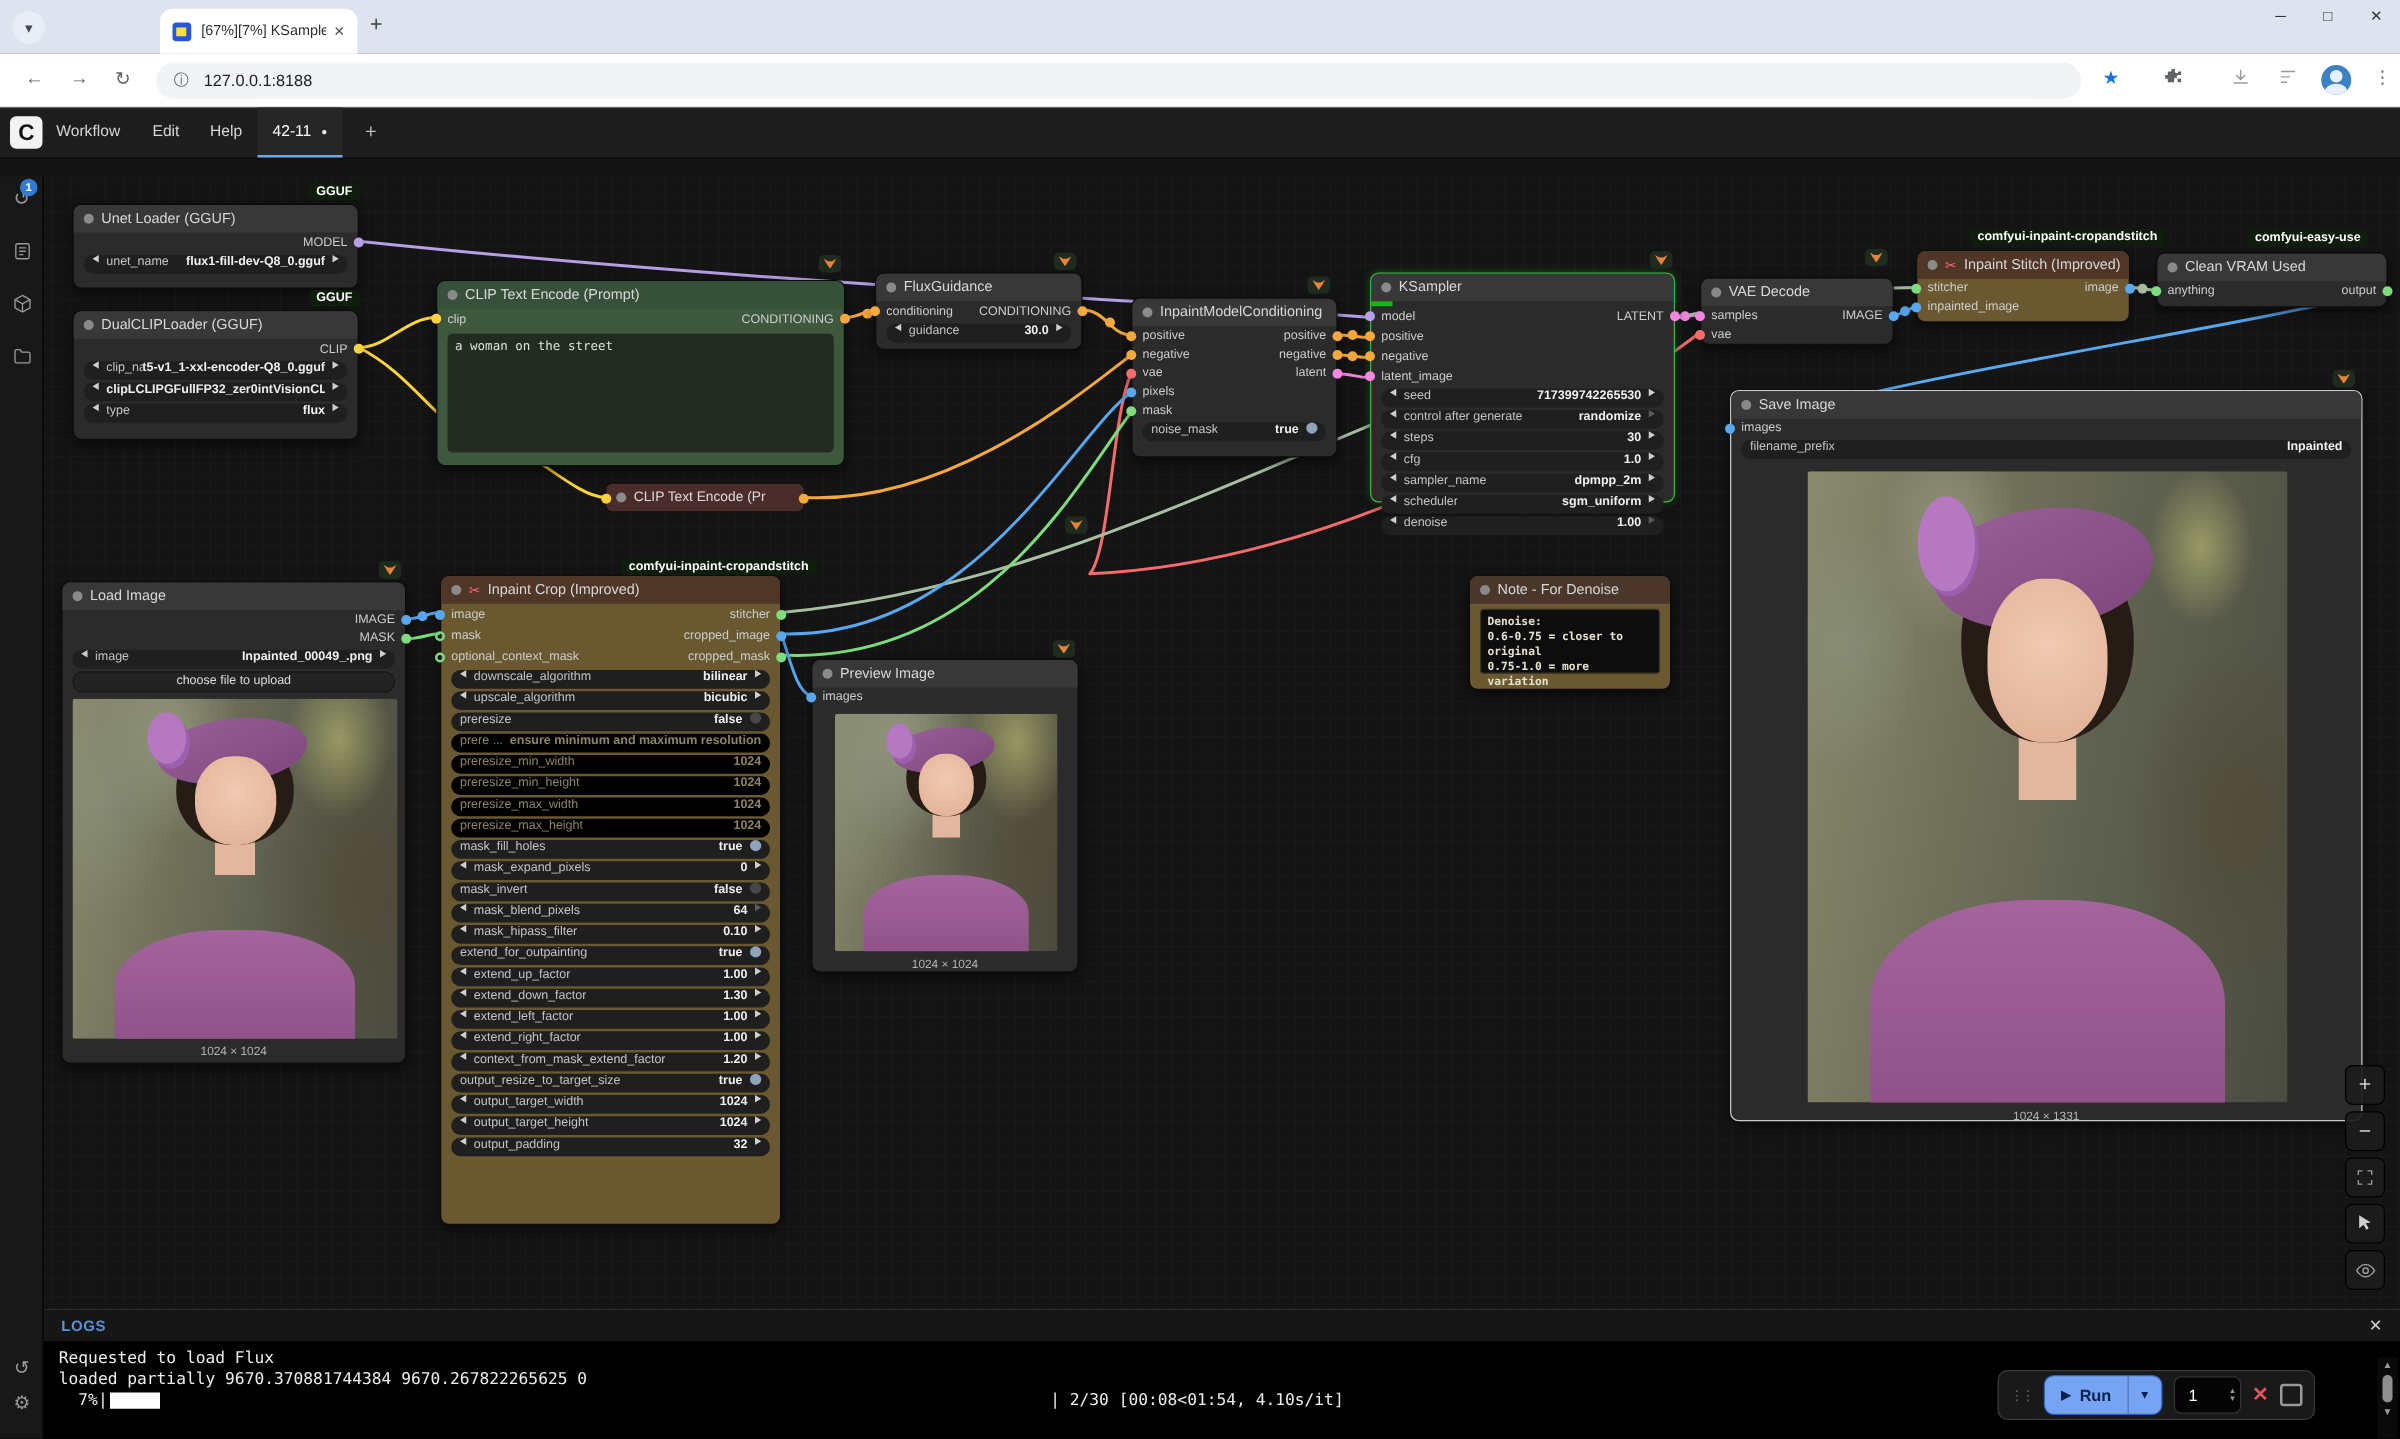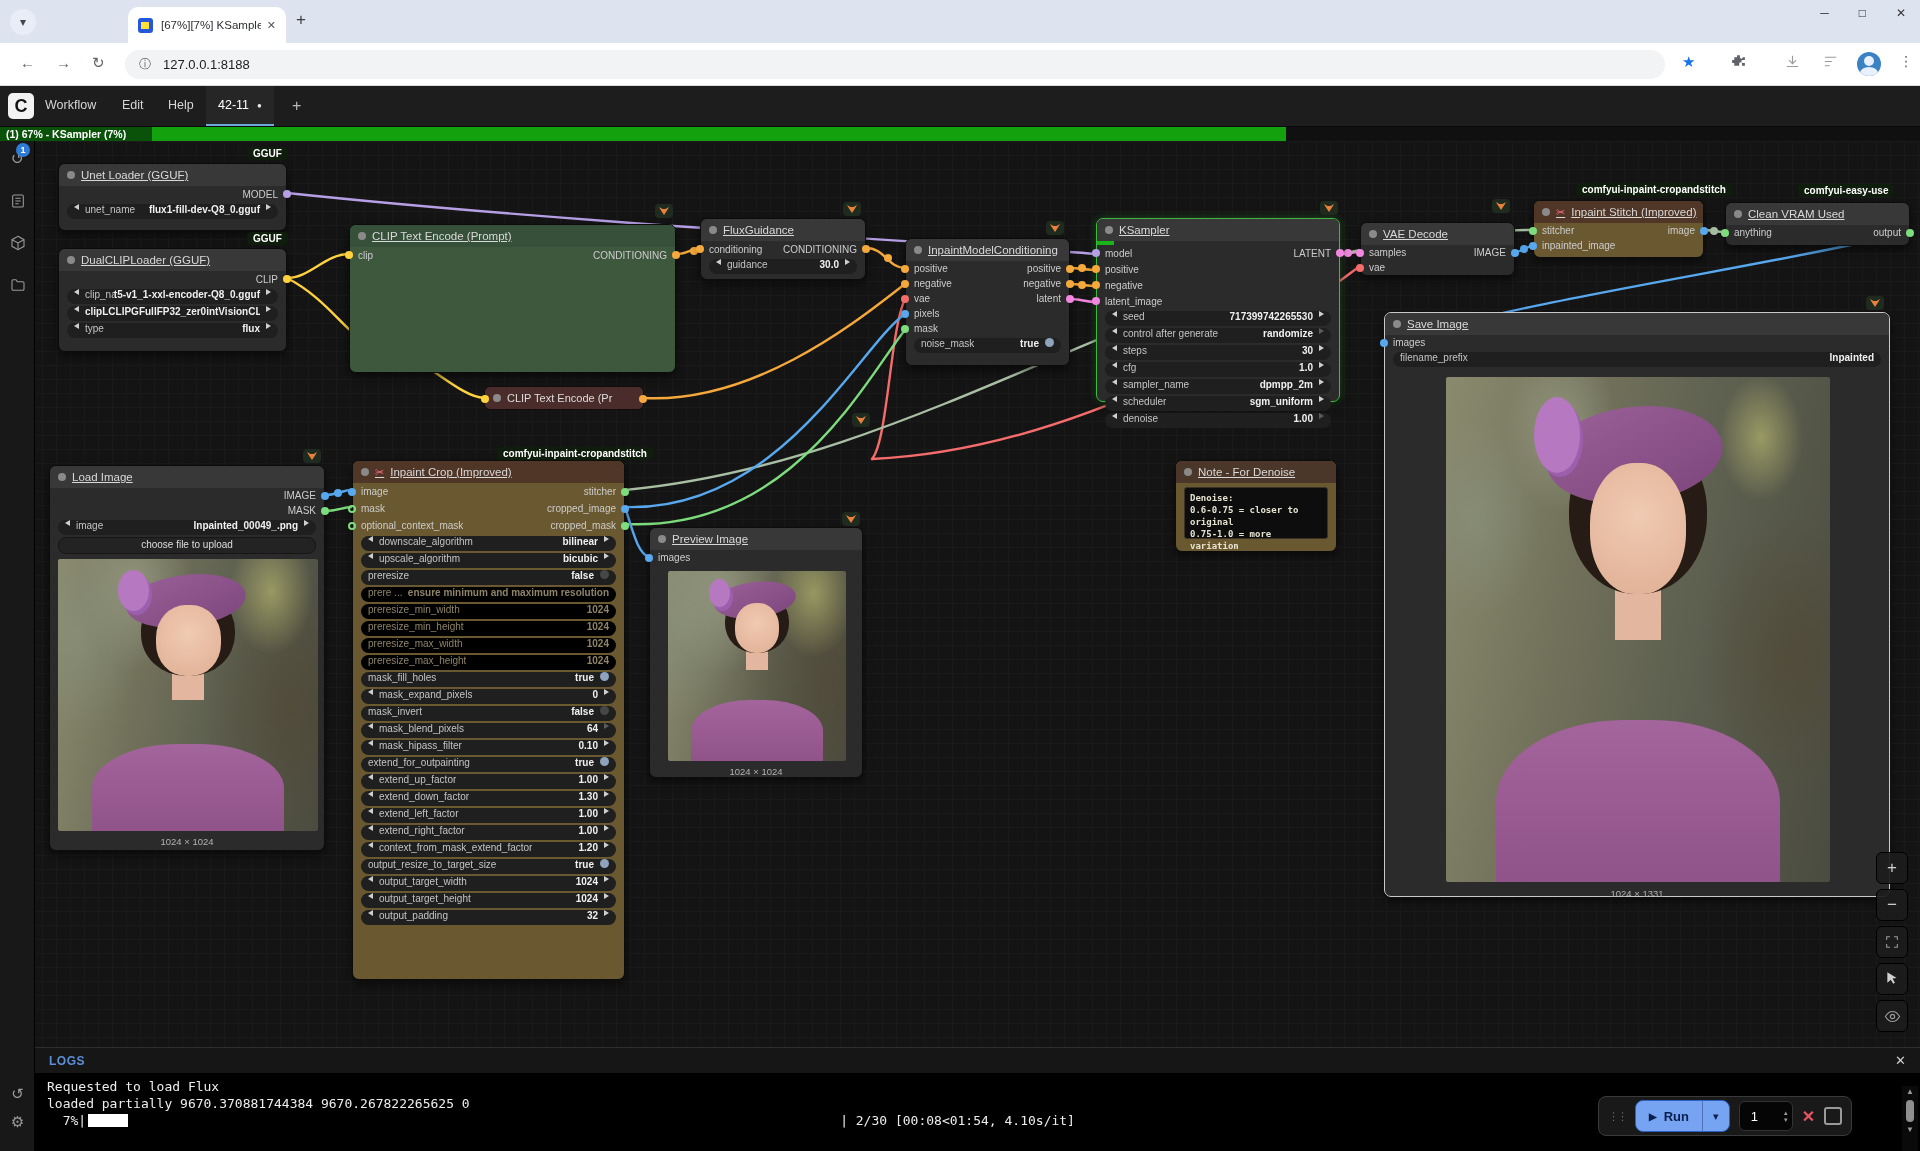--- a/index.html
+++ b/index.html
@@ -53,21 +53,21 @@
   .gchip{position:absolute;left:0;top:0;bottom:0;width:152px;background:#0a520a;color:#fff;font-size:10.5px;font-weight:bold;line-height:14px;padding-left:6px;box-sizing:border-box;white-space:nowrap;}
   
   .canvas{position:absolute;left:0;top:141px;width:1920px;height:906px;background-color:#141414;background-image:linear-gradient(#1a1a1a 1px,transparent 1px),linear-gradient(90deg,#1a1a1a 1px,transparent 1px);background-size:14px 14px;}
   .wires{position:absolute;left:0;top:0;width:1920px;height:1151px;pointer-events:none;z-index:1;}
   
   .sidebar{position:absolute;left:0;top:141px;width:35px;height:1010px;background:#181818;border-right:1px solid #000;z-index:6;box-sizing:border-box;}
   .sbi{position:absolute;left:0;width:35px;text-align:center;color:#9a9a9a;}
   .sbadge{position:absolute;left:16px;top:-6px;width:14px;height:14px;border-radius:50%;background:#2e7cd6;color:#fff;font-size:9px;line-height:14px;text-align:center;font-weight:bold;}
   
   .node{position:absolute;background:#2b2b2b;border:1px solid #0c0c0c;border-radius:7px;box-shadow:0 4px 10px rgba(0,0,0,.55);z-index:2;box-sizing:border-box;font-size:10px;color:#ccc;}
-  .ntitle{height:22px;display:flex;align-items:center;gap:6px;padding:0 8px;background:#383838;border-radius:6px 6px 0 0;color:#d8d8d8;font-size:11.5px;white-space:nowrap;overflow:hidden;text-decoration:underline;}
+  .ntitle{height:22px;display:flex;align-items:center;gap:6px;padding:0 8px;background:#383838;border-radius:6px 6px 0 0;color:#d8d8d8;font-size:11.5px;white-space:nowrap;overflow:hidden;}
   .tdot{width:8px;height:8px;border-radius:50%;background:#8a8a8a;flex:0 0 auto;}
   .green .ntitle{background:#36503a;}
   .green{background:#3e583e;}
   .brown .ntitle{background:#4f3626;}
   .brown{background:#6a5930;}
   .ksel{border:1px solid #3fb83f;box-shadow:0 0 8px rgba(60,190,60,.35),0 4px 10px rgba(0,0,0,.55);}
   .ssel{border:1px solid #c9c9c9;}
   .kstrip{height:4px;background:#2b2b2b;position:relative;}
   .kstrip i{position:absolute;left:0;top:0;bottom:0;background:#18b418;display:block;}
   .srow{display:flex;align-items:center;height:16px;padding:0 8px;justify-content:space-between;}
@@ -272,24 +272,20 @@
     <div class="paneltgl">
         <i></i>
       </div>
     <div class="hamb">
         <i></i>
         <i></i>
         <i></i>
       </div>
   </div>
 
-  <div class="gprog">
-    <span class="gfill" style="width: 67%;"></span>
-    <span class="gchip">(1) 67% - KSampler (7%)</span>
-  </div>
 
   <div class="canvas"></div>
 
   <svg class="wires">
     <g fill="none" stroke-width="2.4" stroke-linecap="round">
       <path d="M287,193 C600,226 950,242 1096,254" stroke="#b79fe6"></path>
       <path d="M287,278 C310,278 325,254 349,254" stroke="#ffd23e"></path>
       <path d="M287,278 C330,300 350,340 370,342" stroke="#ffd23e"></path>
       <path d="M370,342 C420,350 455,396 484,398" stroke="#ffd23e"></path>
       <path d="M676,254 C688,254 692,248 700,248" stroke="#f5a83c"></path>
@@ -416,20 +412,21 @@
     <div class="srow">
       <span class="sin">
           <span class="sdot c-clip"></span>
           <span>clip</span>
         </span>
       <span class="sout">
           <span>CONDITIONING</span>
           <span class="sdot c-cond"></span>
         </span>
     </div>
+    <div class="promptbox">a woman on the street</div>
   </div>
 
   <div class="collapsed" style="left:484px;top:386px;width:160px">
     <span class="cdotl c-clip"></span>
     <span class="tdot"></span>
       <span>CLIP Text Encode (Pr</span>
     <span class="cdotr c-cond"></span>
   </div>
 
   <div class="node" style="left:700px;top:218px;width:166px;height:62px">

